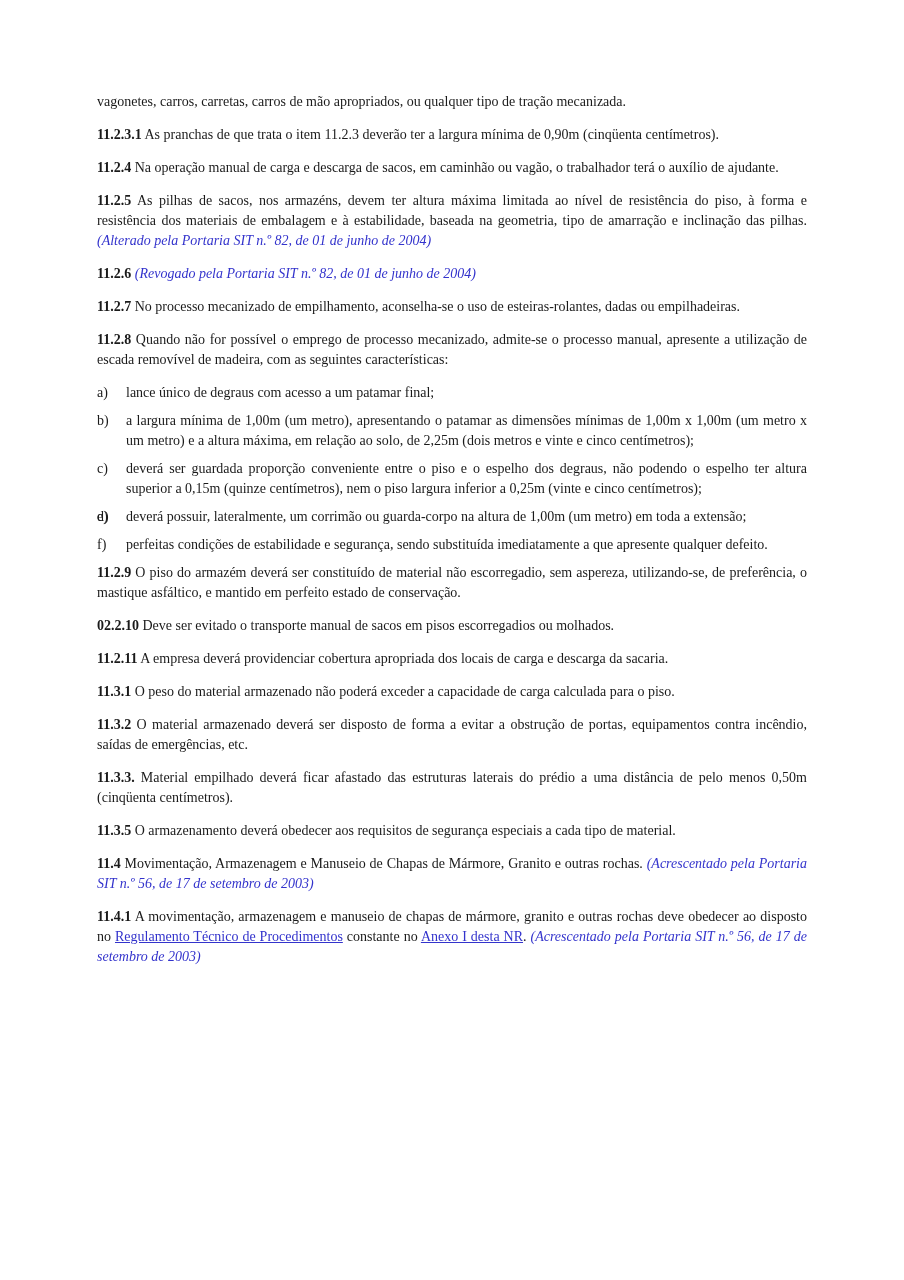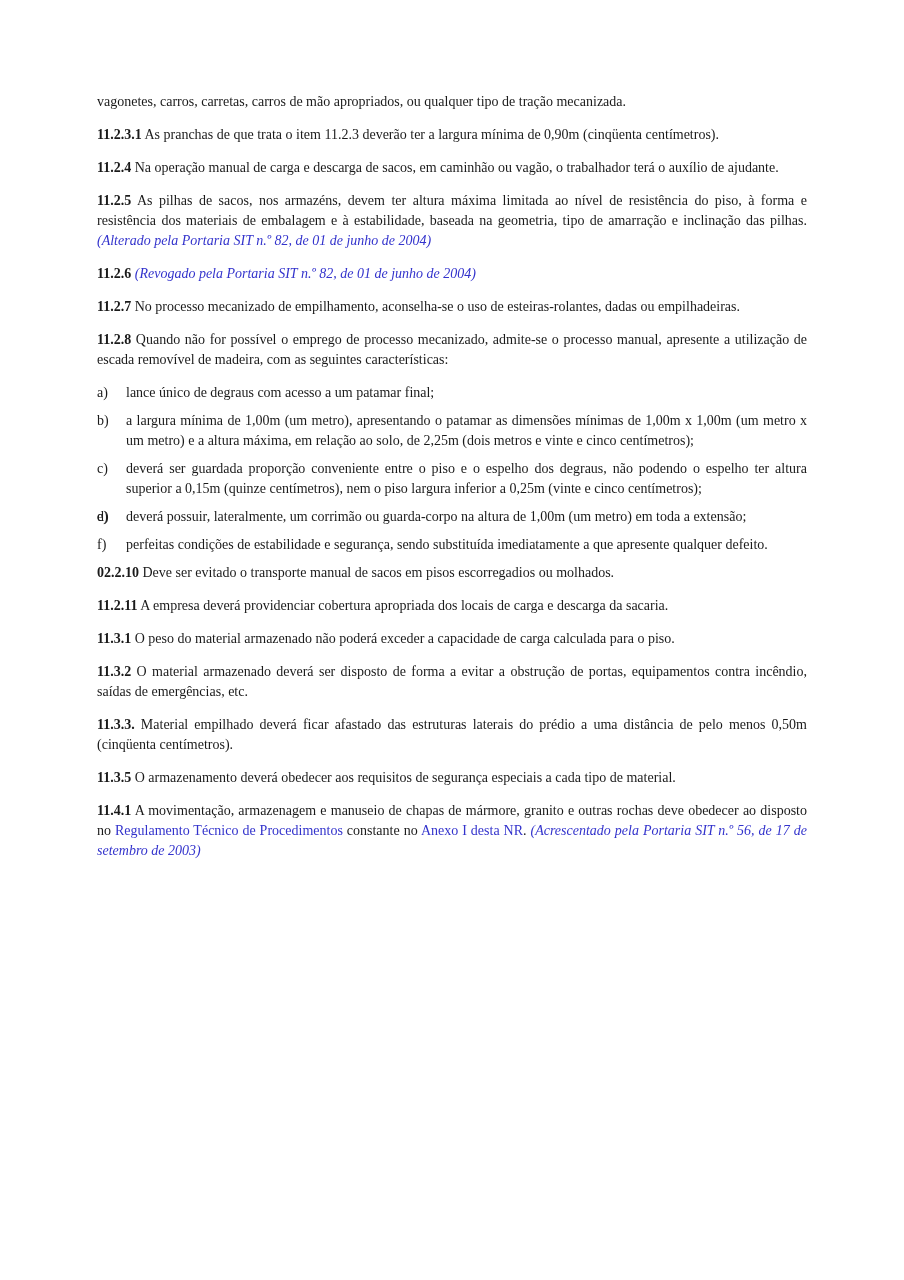--- a/index.html
+++ b/index.html
@@ -43,20 +43,21 @@
     top: 0;
   }
   .run-normal { font-style: normal; font-weight: normal; }
   .run-bold   { font-weight: bold; }
   .run-amendment {
     color: var(--accent-blue, #3333cc);
     font-style: italic;
   }
   .run-link {
     color: var(--accent-blue, #3333cc);
+    text-decoration: underline;
     cursor: pointer;
   }
 </style>
 </head>
 <body>
 
 <div class="page">
   <div class="text-block" id="doc-body">
       <div class="para"><span class="run-normal">vagonetes, carros, carretas, carros de mão apropriados, ou qualquer tipo de tração mecanizada.</span></div>
       <div class="para"><span class="run-bold">11.2.3.1</span><span class="run-normal"> As pranchas de que trata o item 11.2.3 deverão ter a largura mínima de 0,90m (cinqüenta centímetros).</span></div>
@@ -64,21 +65,23 @@
       <div class="para"><span class="run-bold">11.2.5</span><span class="run-normal"> As pilhas de sacos, nos armazéns, devem ter altura máxima limitada ao nível de resistência do piso, à forma e resistência dos materiais de embalagem e à estabilidade, baseada na geometria, tipo de amarração e inclinação das pilhas. </span><span class="run-amendment">(Alterado pela Portaria SIT n.º 82, de 01 de junho de 2004)</span></div>
       <div class="para"><span class="run-bold">11.2.6</span><span class="run-normal"> </span><span class="run-amendment">(Revogado pela Portaria SIT n.º 82, de 01 de junho de 2004)</span></div>
       <div class="para"><span class="run-bold">11.2.7</span><span class="run-normal"> No processo mecanizado de empilhamento, aconselha-se o uso de esteiras-rolantes, dadas ou empilhadeiras.</span></div>
       <div class="para"><span class="run-bold">11.2.8</span><span class="run-normal"> Quando não for possível o emprego de processo mecanizado, admite-se o processo manual, apresente a utilização de escada removível de madeira, com as seguintes características:</span></div>
       <div class="list-item"><span class="marker run-normal">a)</span><span class="run-normal">lance único de degraus com acesso a um patamar final;</span></div>
       <div class="list-item"><span class="marker run-normal">b)</span><span class="run-normal">a largura mínima de 1,00m (um metro), apresentando o patamar as dimensões mínimas de 1,00m x 1,00m (um metro x um metro) e a altura máxima, em relação ao solo, de 2,25m (dois metros e vinte e cinco centímetros);</span></div>
       <div class="list-item"><span class="marker run-normal">c)</span><span class="run-normal">deverá ser guardada proporção conveniente entre o piso e o espelho dos degraus, não podendo o espelho ter altura superior a 0,15m (quinze centímetros), nem o piso largura inferior a 0,25m (vinte e cinco centímetros);</span></div>
       <div class="list-item"><span class="marker run-normal">d)</span></div>
       <div class="list-item"><span class="marker run-normal">e)</span><span class="run-normal">deverá possuir, lateralmente, um corrimão ou guarda-corpo na altura de 1,00m (um metro) em toda a extensão;</span></div>
       <div class="list-item"><span class="marker run-normal">f)</span><span class="run-normal">perfeitas condições de estabilidade e segurança, sendo substituída imediatamente a que apresente qualquer defeito.</span></div>
+      <div class="para"><span class="run-bold">11.2.9</span><span class="run-normal"> O piso do armazém deverá ser constituído de material não escorregadio, sem aspereza, utilizando-se, de preferência, o mastique asfáltico, e mantido em perfeito estado de conservação.</span></div>
       <div class="para"><span class="run-bold">02.2.10</span><span class="run-normal"> Deve ser evitado o transporte manual de sacos em pisos escorregadios ou molhados.</span></div>
       <div class="para"><span class="run-bold">11.2.11</span><span class="run-normal"> A empresa deverá providenciar cobertura apropriada dos locais de carga e descarga da sacaria.</span></div>
       <div class="para"><span class="run-bold">11.3.1</span><span class="run-normal"> O peso do material armazenado não poderá exceder a capacidade de carga calculada para o piso.</span></div>
       <div class="para"><span class="run-bold">11.3.2</span><span class="run-normal"> O material armazenado deverá ser disposto de forma a evitar a obstrução de portas, equipamentos contra incêndio, saídas de emergências, etc.</span></div>
       <div class="para"><span class="run-bold">11.3.3.</span><span class="run-normal"> Material empilhado deverá ficar afastado das estruturas laterais do prédio a uma distância de pelo menos 0,50m (cinqüenta centímetros).</span></div>
       <div class="para"><span class="run-bold">11.3.5</span><span class="run-normal"> O armazenamento deverá obedecer aos requisitos de segurança especiais a cada tipo de material.</span></div>
+      <div class="para"><span class="run-bold">11.4</span><span class="run-normal"> Movimentação, Armazenagem e Manuseio de Chapas de Mármore, Granito e outras rochas. </span><span class="run-amendment">(Acrescentado pela Portaria SIT n.º 56, de 17 de setembro de 2003)</span></div>
       <div class="para"><span class="run-bold">11.4.1</span><span class="run-normal"> A movimentação, armazenagem e manuseio de chapas de mármore, granito e outras rochas deve obedecer ao disposto no </span><a class="run-link">Regulamento Técnico de Procedimentos</a><span class="run-normal"> constante no </span><a class="run-link">Anexo I desta NR</a><span class="run-normal">. </span><span class="run-amendment">(Acrescentado pela Portaria SIT n.º 56, de 17 de setembro de 2003)</span></div>
     </div>
 </div>
 
 </body></html>

